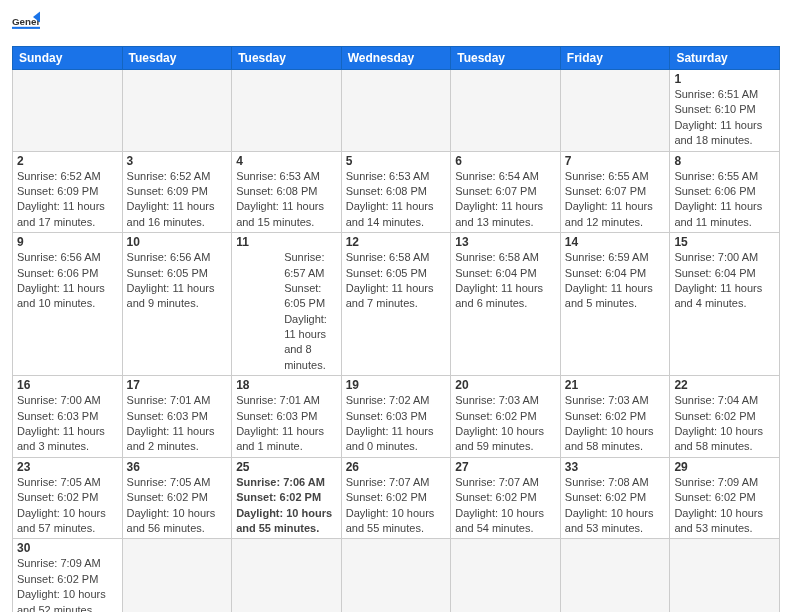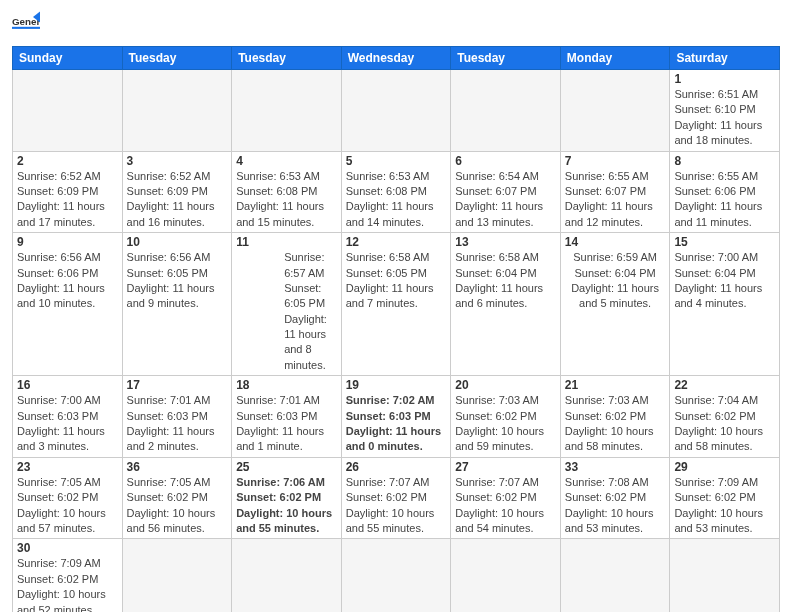--- a/index.html
+++ b/index.html
@@ -109,21 +109,21 @@
   </div>
 
   <table class="calendar">
     <thead>
       <tr>
       <th>Sunday</th>
           <th>Tuesday</th>
           <th>Tuesday</th>
           <th>Wednesday</th>
           <th>Tuesday</th>
-          <th>Monday</th>
+          <th>Friday</th>
           <th>Saturday</th>
         </tr>
     </thead>
     <tbody id="calendar-body">
     <tr>
           <td class="empty"></td>
           <td class="empty"></td>
           <td class="empty"></td>
           <td class="empty"></td>
           <td class="empty"></td>
@@ -218,21 +218,21 @@
           </td>
           <td>
             <span class="day-number">13</span>
             <div class="day-info" style="white-space: pre-line;">Sunrise: 6:58 AM
 Sunset: 6:04 PM
 Daylight: 11 hours
 and 6 minutes.</div>
           </td>
           <td>
             <span class="day-number">14</span>
-            <div class="day-info" style="white-space: pre-line; text-align: center;">Sunrise: 6:59 AM
+            <div class="day-info" style="white-space: pre-line;">Sunrise: 6:59 AM
 Sunset: 6:04 PM
 Daylight: 11 hours
 and 5 minutes.</div>
           </td>
           <td>
             <span class="day-number">15</span>
             <div class="day-info" style="white-space: pre-line;">Sunrise: 7:00 AM
 Sunset: 6:04 PM
 Daylight: 11 hours
 and 4 minutes.</div>
@@ -255,21 +255,21 @@
           </td>
           <td>
             <span class="day-number">18</span>
             <div class="day-info" style="white-space: pre-line;">Sunrise: 7:01 AM
 Sunset: 6:03 PM
 Daylight: 11 hours
 and 1 minute.</div>
           </td>
           <td>
             <span class="day-number">19</span>
-            <div class="day-info" style="white-space: pre-line; font-weight: bold;">Sunrise: 7:02 AM
+            <div class="day-info" style="white-space: pre-line;">Sunrise: 7:02 AM
 Sunset: 6:03 PM
 Daylight: 11 hours
 and 0 minutes.</div>
           </td>
           <td>
             <span class="day-number">20</span>
             <div class="day-info" style="white-space: pre-line;">Sunrise: 7:03 AM
 Sunset: 6:02 PM
 Daylight: 10 hours
 and 59 minutes.</div>

